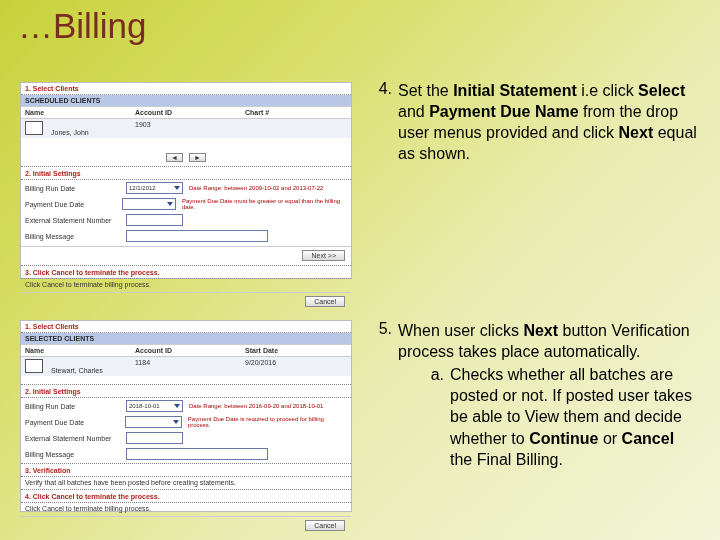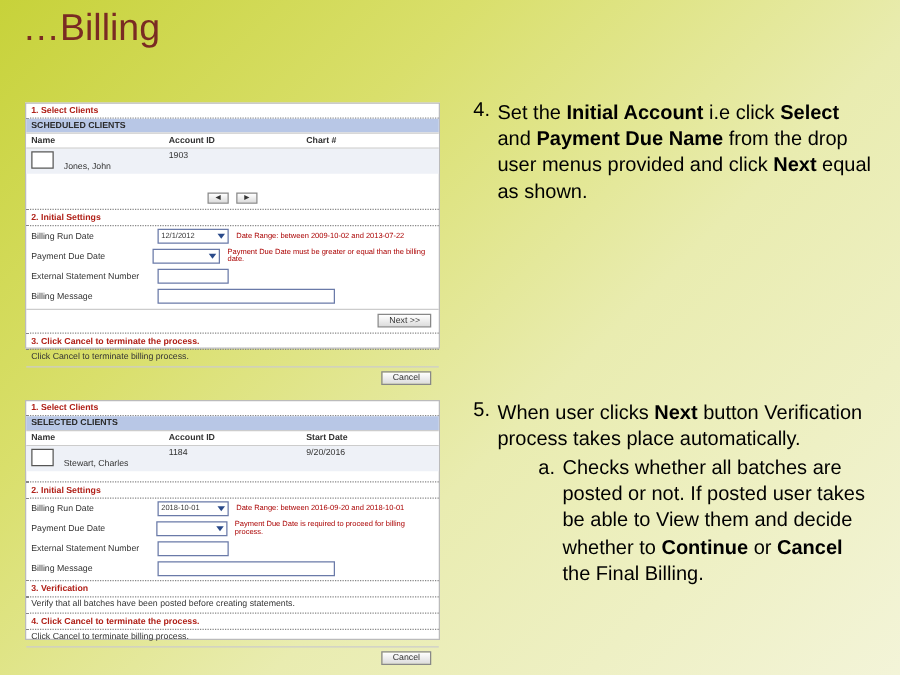--- a/index.html
+++ b/index.html
@@ -1,19 +1,19 @@
 <!DOCTYPE html>
 <html><head>
 <meta charset="utf-8">
 <style>
   html,body{margin:0;padding:0}
   body{width:720px;height:540px;font-family:Arial,Helvetica,sans-serif;
        background:linear-gradient(135deg,#c7d23a 0%,#d9df6b 30%,#e9ecb0 60%,#f3f4d8 100%);
        position:relative;overflow:hidden}
-  .title{position:absolute;left:18px;top:6px;font-size:30px;color:#7a2b23}
+  .title{position:absolute;left:18px;top:6px;font-size:35px;color:#7a2b23}
   .column-right{position:absolute;left:362px;right:20px}
   .step4{top:80px}
   .step5{top:320px}
   .num{display:table-cell;width:30px;vertical-align:top;font-size:16px;color:#000;text-align:right;padding-right:6px}
   .txt{display:table-cell;vertical-align:top;font-size:16px;color:#000;line-height:1.32}
   .row{display:table-row}
   .tbl{display:table}
   .sub{display:table;margin-left:22px;margin-top:2px}
   b{font-weight:bold}
   
@@ -42,21 +42,21 @@
 </head>
 <body>
 
 <div class="title">…Billing</div>
 
 <div class="column-right step4">
   <div class="tbl">
       <div class="row">
     <div class="num">4.</div>
     <div class="txt">
-      <span>Set the </span><b>Initial Account</b><span> i.e click </span><b>Select</b><span> and </span><b>Payment Due Name</b><span> from the drop user menus provided and click </span><b>Next</b><span> equal as shown.</span>
+      <span>Set the </span><b>Initial Statement</b><span> i.e click </span><b>Select</b><span> and </span><b>Payment Due Name</b><span> from the drop user menus provided and click </span><b>Next</b><span> equal as shown.</span>
     </div>
   </div>
     </div>
 </div>
 
 <div class="column-right step5">
   <div class="tbl">
       <div class="row">
     <div class="num">5.</div>
     <div class="txt">

